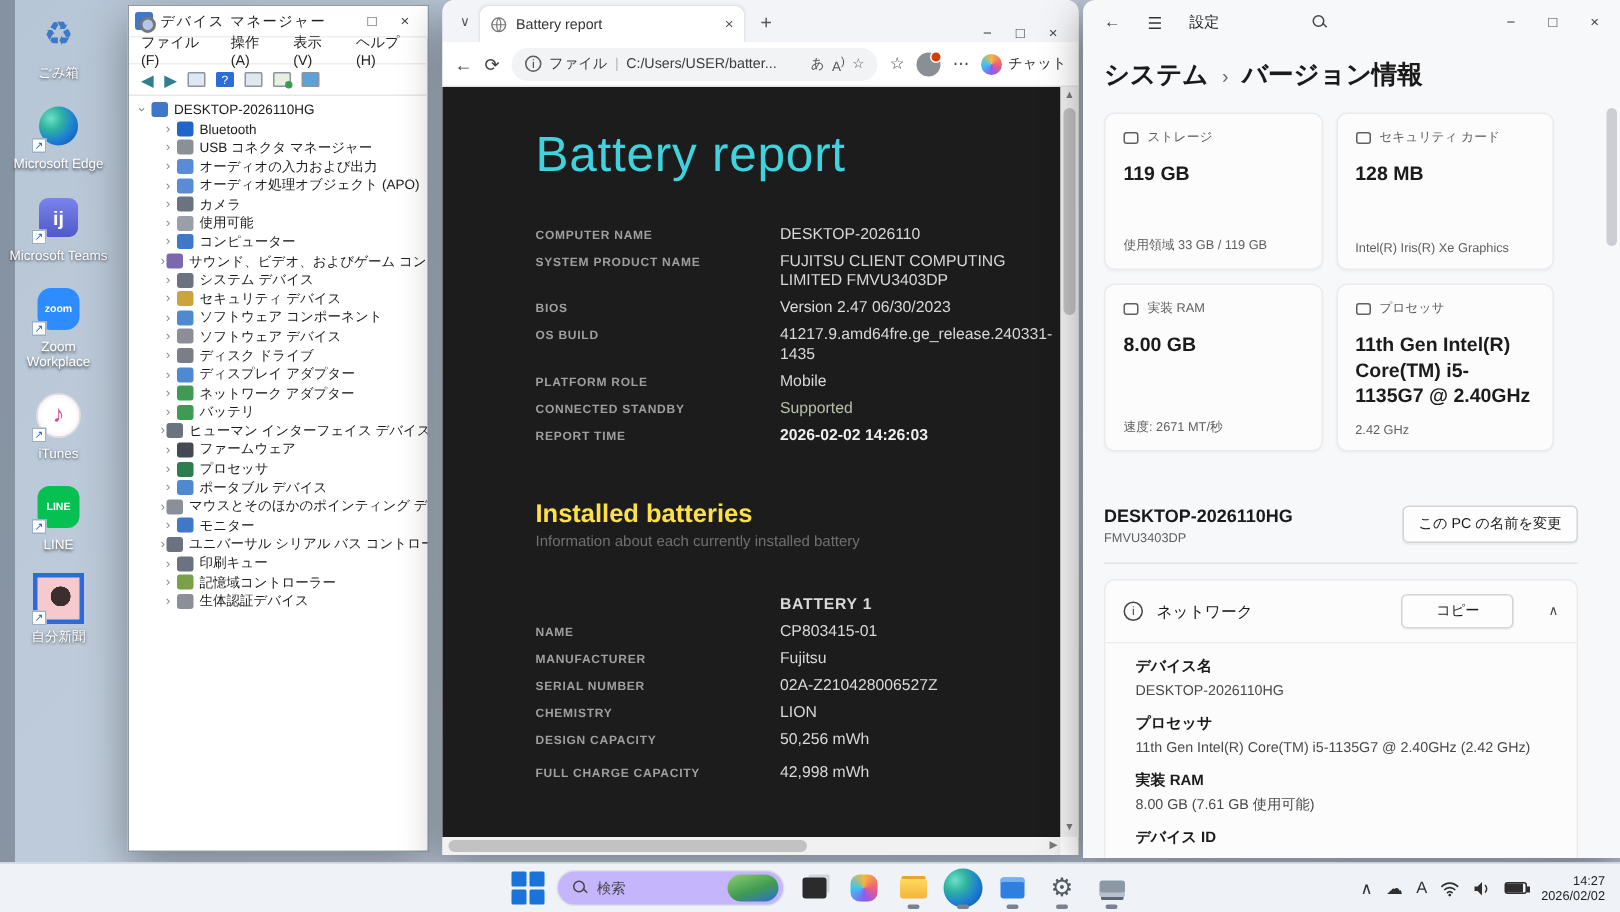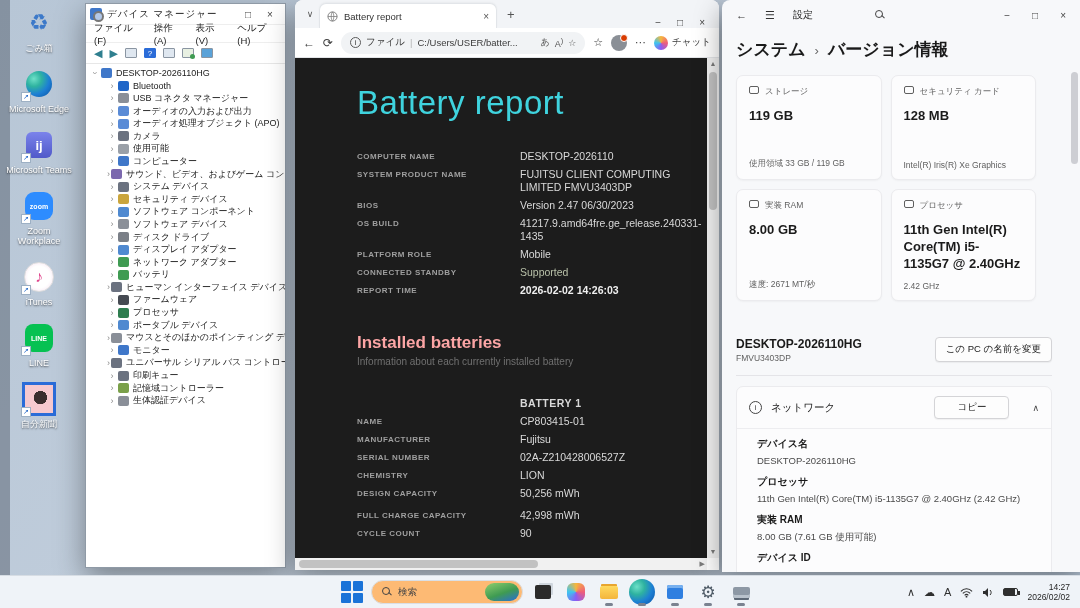--- a/index.html
+++ b/index.html
@@ -72,21 +72,21 @@
 
   .report { position:absolute; top:58px; left:0; right:12px; bottom:12px; background:#1c1c1c; overflow:hidden; padding:26px 0 0 62px; }
   .report h1 { font-size:33px; font-weight:300; color:#3fd3de; letter-spacing:.5px; }
   .rrows { margin-top:28px; }
   .rrow { display:flex; margin-bottom:5px; }
   .rrow .rl { width:163px; flex:0 0 auto; font-size:8px; font-weight:bold; color:#9f9f9f; letter-spacing:.5px; padding-top:2px; }
   .rrow .rv { width:192px; font-size:10.5px; color:#d9d9d9; line-height:13px; overflow-wrap:anywhere; }
   .rrow .rv.dim { color:#b8c0a8; }
   .rrow .rv.strong { font-weight:bold; color:#efefef; }
   .rsec { margin-top:36px; }
-  .rsec h2 { font-size:17px; font-weight:bold; color:#fca5a5; }
+  .rsec h2 { font-size:17px; font-weight:bold; color:#fde047; }
   .rsec .sub { font-size:10px; color:#707070; margin-top:3px; }
   .bhead { font-size:8.5px; font-weight:bold; color:#b5b5b5; letter-spacing:.5px; }
   .gap-top { margin-top:9px; }
   .vsb { position:absolute; top:58px; right:0; bottom:12px; width:12px; background:#f1f1f1; }
   .vsb .ar { height:12px; color:#7a7a7a; font-size:7px; text-align:center; line-height:12px; }
   .vsb .ar.dn { position:absolute; bottom:0; width:100%; }
   .vsb .th { position:absolute; top:14px; left:2px; width:8px; height:138px; background:#c2c2c2; border-radius:4px; }
   .hsb { position:absolute; bottom:0; left:0; right:12px; height:12px; background:#f1f1f1; }
   .hsb .th { position:absolute; left:4px; top:2px; width:58%; height:8px; background:#c2c2c2; border-radius:4px; }
   .hsb .ar { position:absolute; right:2px; top:0; color:#7a7a7a; font-size:7px; line-height:12px; }
@@ -98,21 +98,21 @@
   .st-title .app { font-size:10px; color:#222; }
   .st-title .sicon { margin-left:44px; }
   .st-ctls { margin-left:auto; display:flex; gap:22px; font-size:10px; color:#444; }
   .crumb { padding:8px 14px 10px; display:flex; align-items:center; gap:9px; }
   .crumb .c { font-size:17px; font-weight:bold; color:#1a1a1a; }
   .crumb .gt { color:#6a6a6a; font-size:13px; padding-top:2px; }
   .cards { margin:4px 14px 0; width:300px; display:grid; grid-template-columns:1fr 1fr; gap:9px; }
   .card { background:#fcfcfd; border:1px solid #ebebee; border-radius:7px; padding:10px 12px; position:relative; box-shadow:0 1px 2px rgba(0,0,0,.04); }
   .card:nth-child(-n+2) { height:105px; }
   .card:nth-child(n+3) { height:112px; }
-  .card .chead { display:flex; align-items:flex-start; gap:6px; font-size:8.5px; color:#5f5f5f; }
+  .card .chead { display:flex; align-items:center; gap:6px; font-size:8.5px; color:#5f5f5f; }
   .card .cico { width:10px; height:8px; border:1.3px solid #5f5f5f; border-radius:2px; }
   .card .cval { margin-top:9px; font-size:13px; font-weight:bold; color:#1b1b1b; line-height:17px; }
   .card .cfoot { position:absolute; left:12px; bottom:9px; right:10px; font-size:8.5px; color:#5f5f5f; white-space:nowrap; overflow:hidden; }
   .devrow { margin:36px 14px 0; width:316px; display:flex; align-items:flex-start; }
   .devrow .nm { font-size:12px; font-weight:bold; color:#1a1a1a; }
   .devrow .mdl { font-size:8.5px; color:#5f5f5f; margin-top:2px; }
   .btn { margin-left:auto; background:#fdfdfd; border:1px solid #d4d4d7; border-radius:4px; font-size:9.5px; color:#1a1a1a; padding:5px 10px; box-shadow:0 1px 1px rgba(0,0,0,.05); }
   .divider { margin:12px 14px 0; border-top:1px solid #e4e4e8; width:316px; }
   .spec { margin:10px 14px 0; width:316px; background:#fcfcfd; border:1px solid #ebebee; border-radius:7px 7px 0 0; height:188px; overflow:hidden; }
   .spec-head { display:flex; align-items:center; padding:9px 12px; gap:9px; border-bottom:1px solid #ededf0; }
@@ -124,21 +124,21 @@
   .srow { margin-bottom:8px; }
   .srow .sl { font-size:10px; font-weight:bold; color:#1a1a1a; margin-bottom:3px; }
   .srow .sv { font-size:9.5px; color:#4a4a4a; line-height:13px; }
   .st-sb { position:absolute; right:2px; top:72px; width:7px; height:92px; background:#cdced3; border-radius:4px; }
 
   
   .taskbar { position:absolute; left:0; right:0; bottom:0; height:33px; background:#eff3f8; border-top:1px solid #d7dde4; display:flex; align-items:center; }
   .tb-center { position:absolute; left:340px; display:flex; align-items:center; gap:7px; height:100%; }
   .start { width:24px; height:24px; display:grid; grid-template-columns:10px 10px; grid-gap:2px; place-content:center; }
   .start i { width:10px; height:10px; background:#1a73d8; border-radius:1px; }
-  .sbox { width:152px; height:24px; background:#fdba74; border:1px solid #dadfe5; border-radius:12px; display:flex; align-items:center; padding:0 3px 0 10px; gap:6px; }
+  .sbox { width:152px; height:24px; background:#c4b5fd; border:1px solid #dadfe5; border-radius:12px; display:flex; align-items:center; padding:0 3px 0 10px; gap:6px; }
   .sbox .ph { font-size:9.5px; color:#454545; flex:1; }
   .sbox .thumb { width:34px; height:18px; border-radius:9px; background:linear-gradient(160deg,#8fce6e 0%,#3f9b52 55%,#2b6cd8 100%); }
   .mag { width:10px; height:10px; position:relative; flex:0 0 auto; }
   .mag::before { content:""; position:absolute; left:0; top:0; width:6px; height:6px; border:1.4px solid #454545; border-radius:50%; }
   .mag::after { content:""; position:absolute; left:6.4px; top:6.4px; width:3.6px; height:1.4px; background:#454545; transform:rotate(45deg); }
   .tb-ic { width:26px; height:26px; display:flex; align-items:center; justify-content:center; position:relative; }
   .tb-ic.running::after { content:""; position:absolute; bottom:-1px; left:9px; width:8px; height:2.6px; border-radius:2px; background:#7a8290; }
   .tb-ic.task-view-icon::before { content:""; width:16px; height:14px; background:#2b2b2b; border-radius:2px; box-shadow:3px -3px 0 -1px #cfd6de; }
   .tb-ic.copilot-icon::before { content:""; width:18px; height:18px; border-radius:6px; background:conic-gradient(#f6b73c,#ef5e7a,#8a5cf5,#3cc5f0,#f6b73c); }
   .tb-ic.file-explorer-icon::before { content:""; width:18px; height:13px; background:linear-gradient(#ffd95e,#f3b53c); border-radius:2px; box-shadow:0 -3px 0 -1px #e8a52f; }
@@ -457,24 +457,20 @@
                 <span class="rv">LION</span>
               </div>
               <div class="rrow">
                 <span class="rl">DESIGN CAPACITY</span>
                 <span class="rv">50,256 mWh</span>
               </div>
               <div class="rrow gap-top">
                 <span class="rl">FULL CHARGE CAPACITY</span>
                 <span class="rv">42,998 mWh</span>
               </div>
-              <div class="rrow">
-                <span class="rl">CYCLE COUNT</span>
-                <span class="rv">90</span>
-              </div>
             </div>
         </div>
       </div>
     </div>
     <div class="vsb">
       <div class="ar">▲</div>
       <div class="th"></div>
       <div class="ar dn">▼</div>
     </div>
     <div class="hsb">

